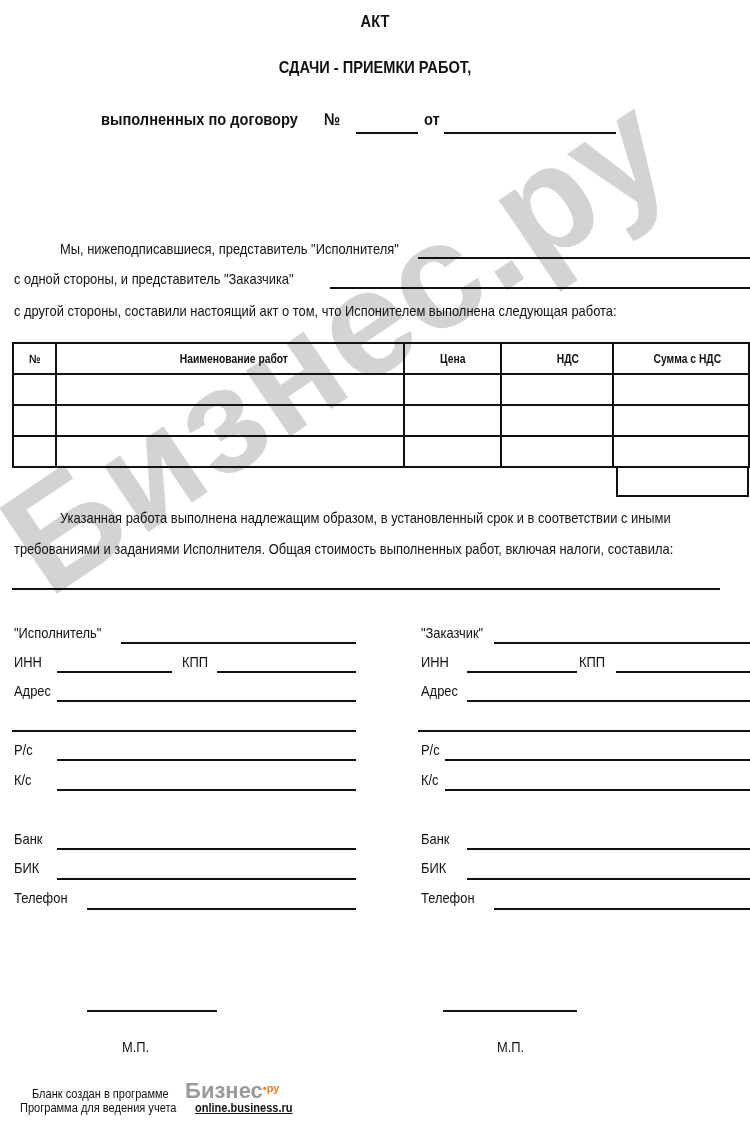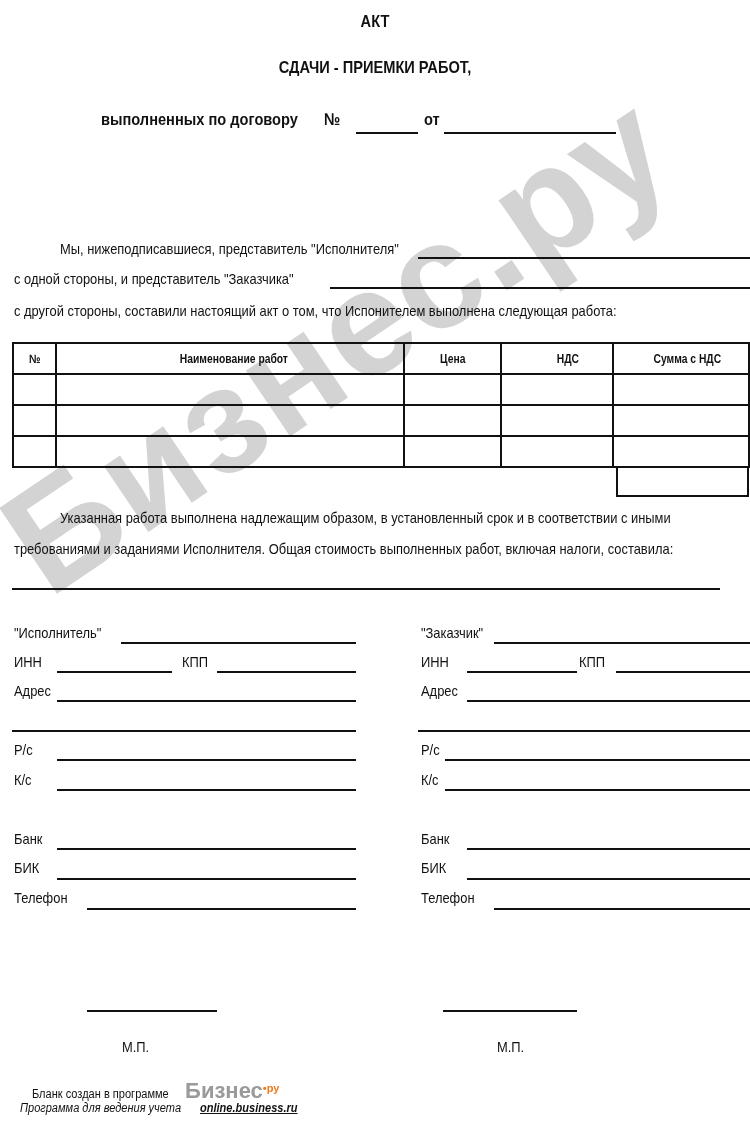--- a/index.html
+++ b/index.html
@@ -126,17 +126,17 @@
   <div class="line" style="left:467px;width:283px;top:878px;"></div>
   <div class="abs t" style="left:421px;top:889px;">Телефон</div>
   <div class="line" style="left:494px;width:256px;top:908px;"></div>
   <div class="line" style="left:443px;width:134px;top:1010px;"></div>
   <div class="abs t" style="left:497px;top:1038px;">М.П.</div>
 
   <div class="abs" style="left:32px;top:1078px;">
     <span class="footer-small" style="display:inline-block;">Бланк создан в программе</span>
     <span class="logo">Бизнес</span><span class="logo-ru">•ру</span>
   </div>
-  <div class="abs" style="left:20px;top:1098px;font-style:italic;">
+  <div class="abs" style="left:20px;top:1098px;">
     <span class="footer-small" style="display:inline-block;">Программа для ведения учета</span>
     <span class="footer-small link" style="display:inline-block;">online.business.ru</span>
   </div>
 </div>
 
 </body></html>

